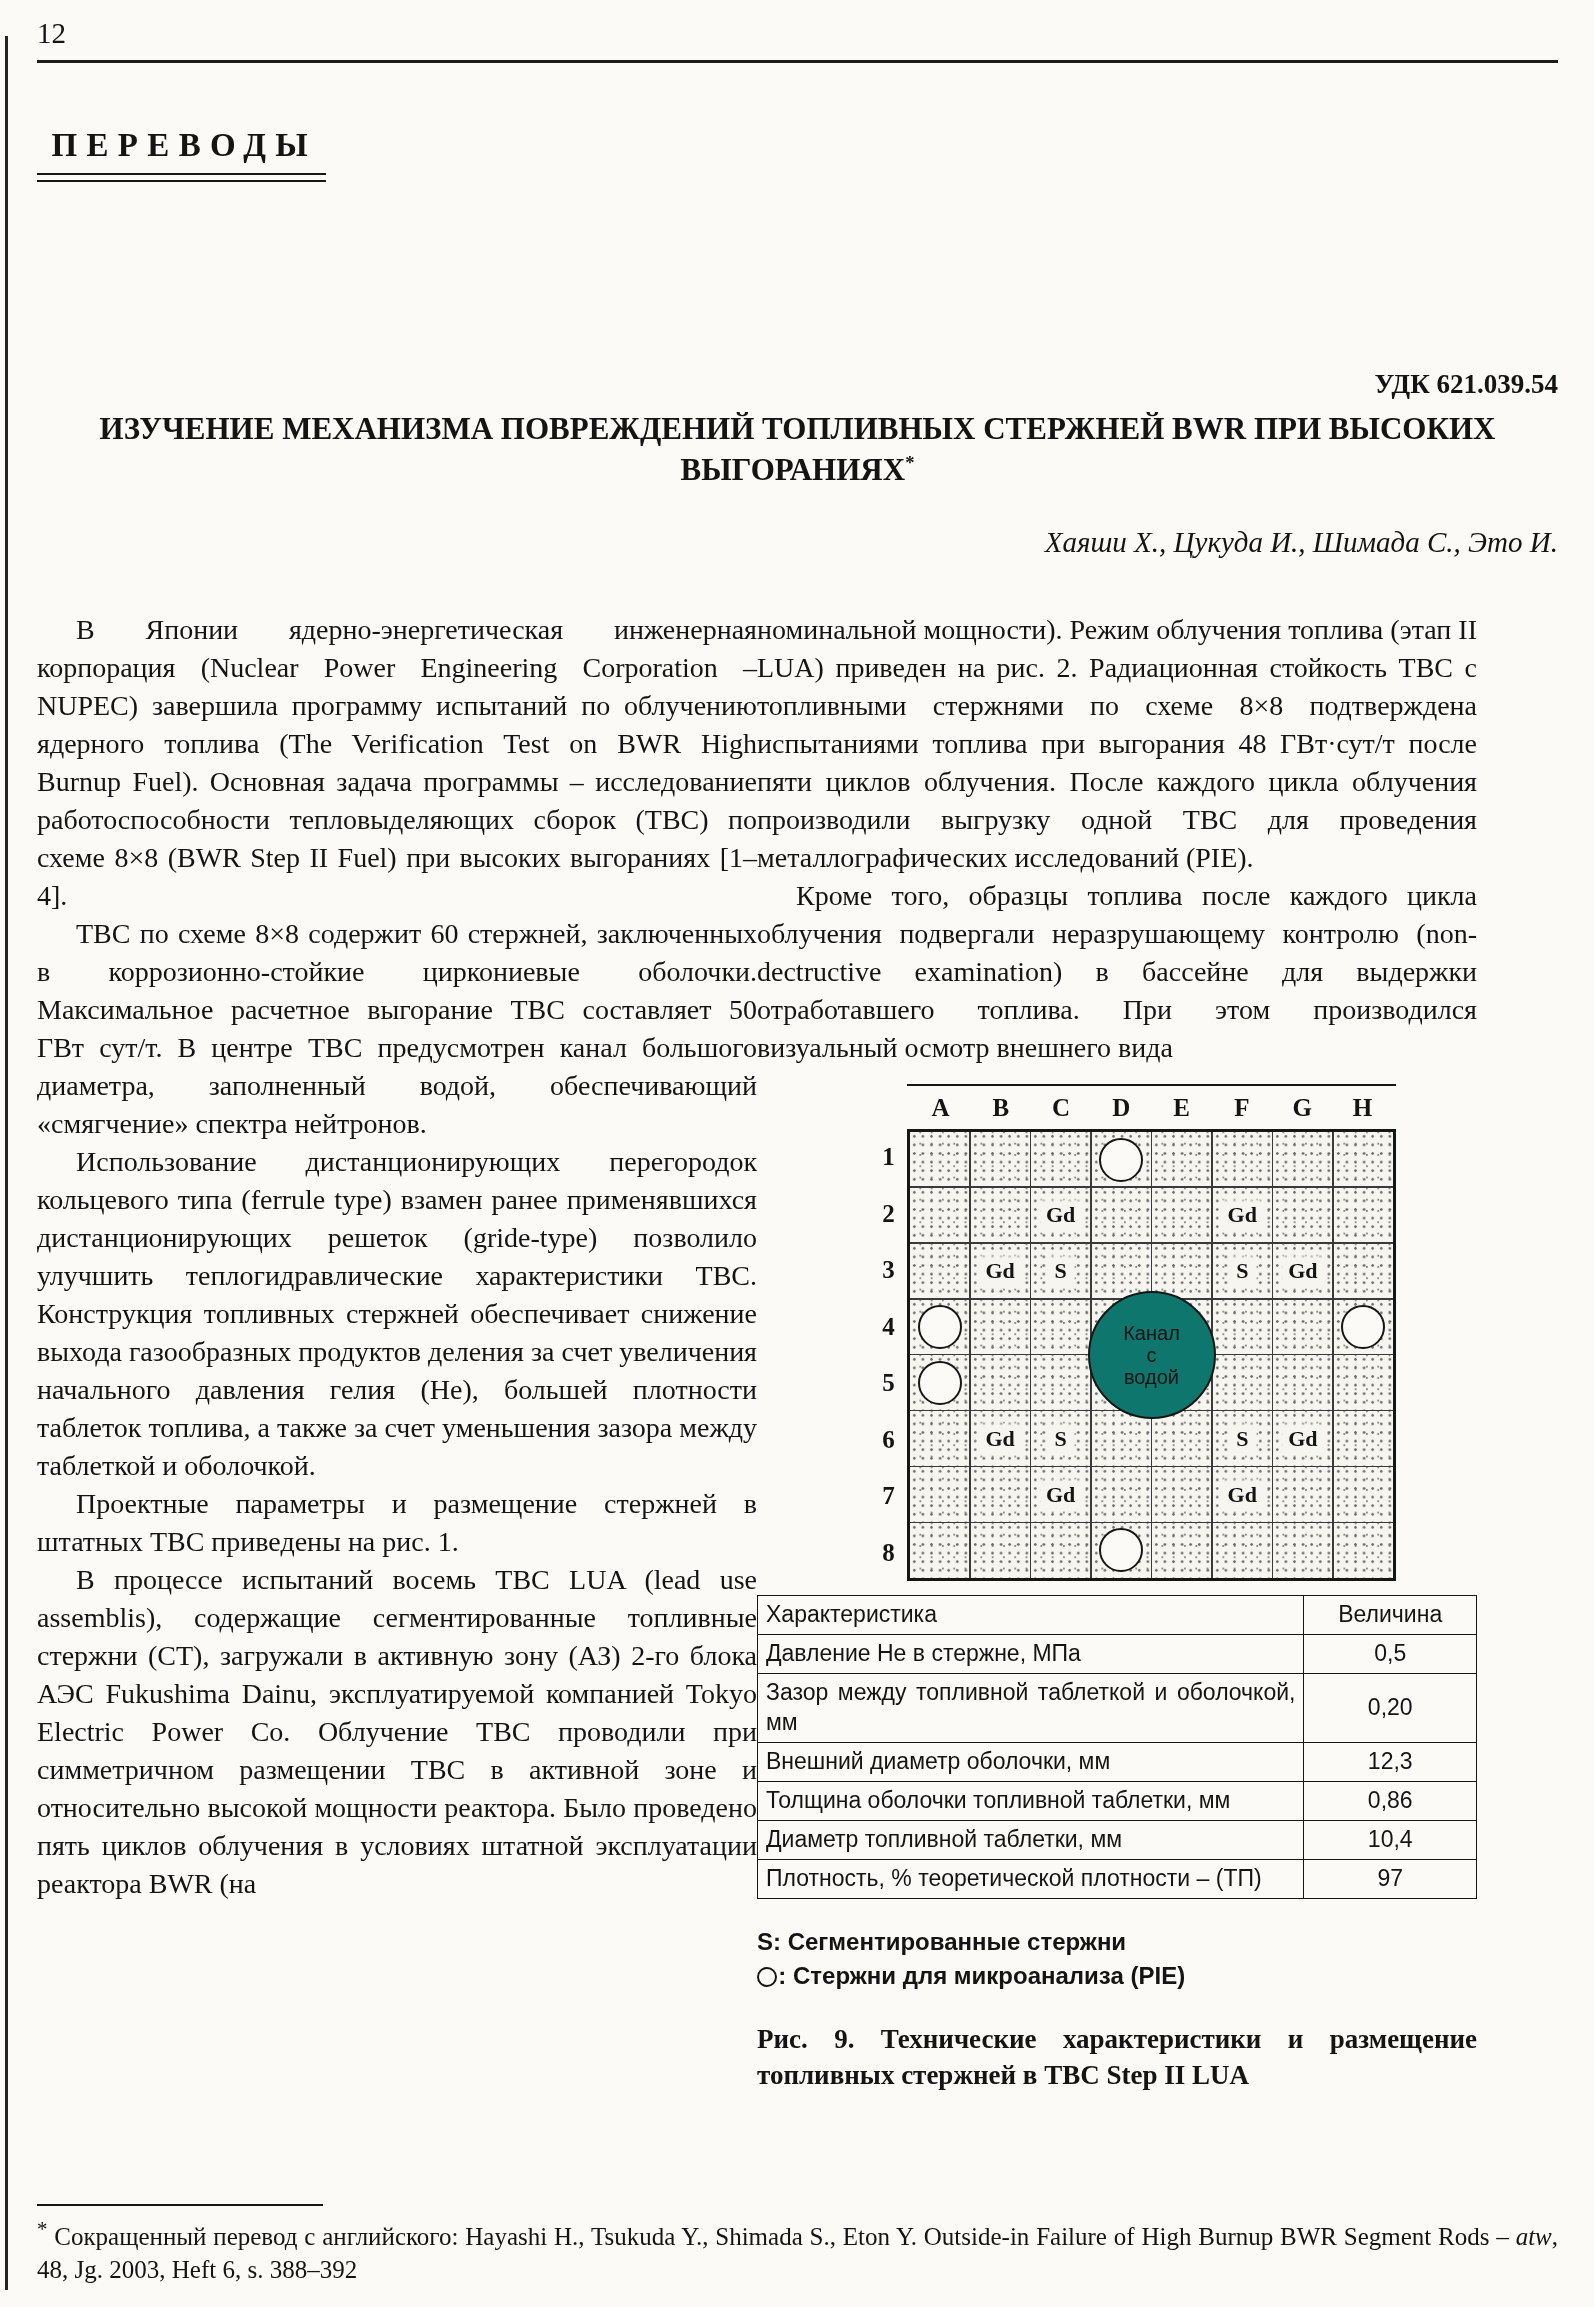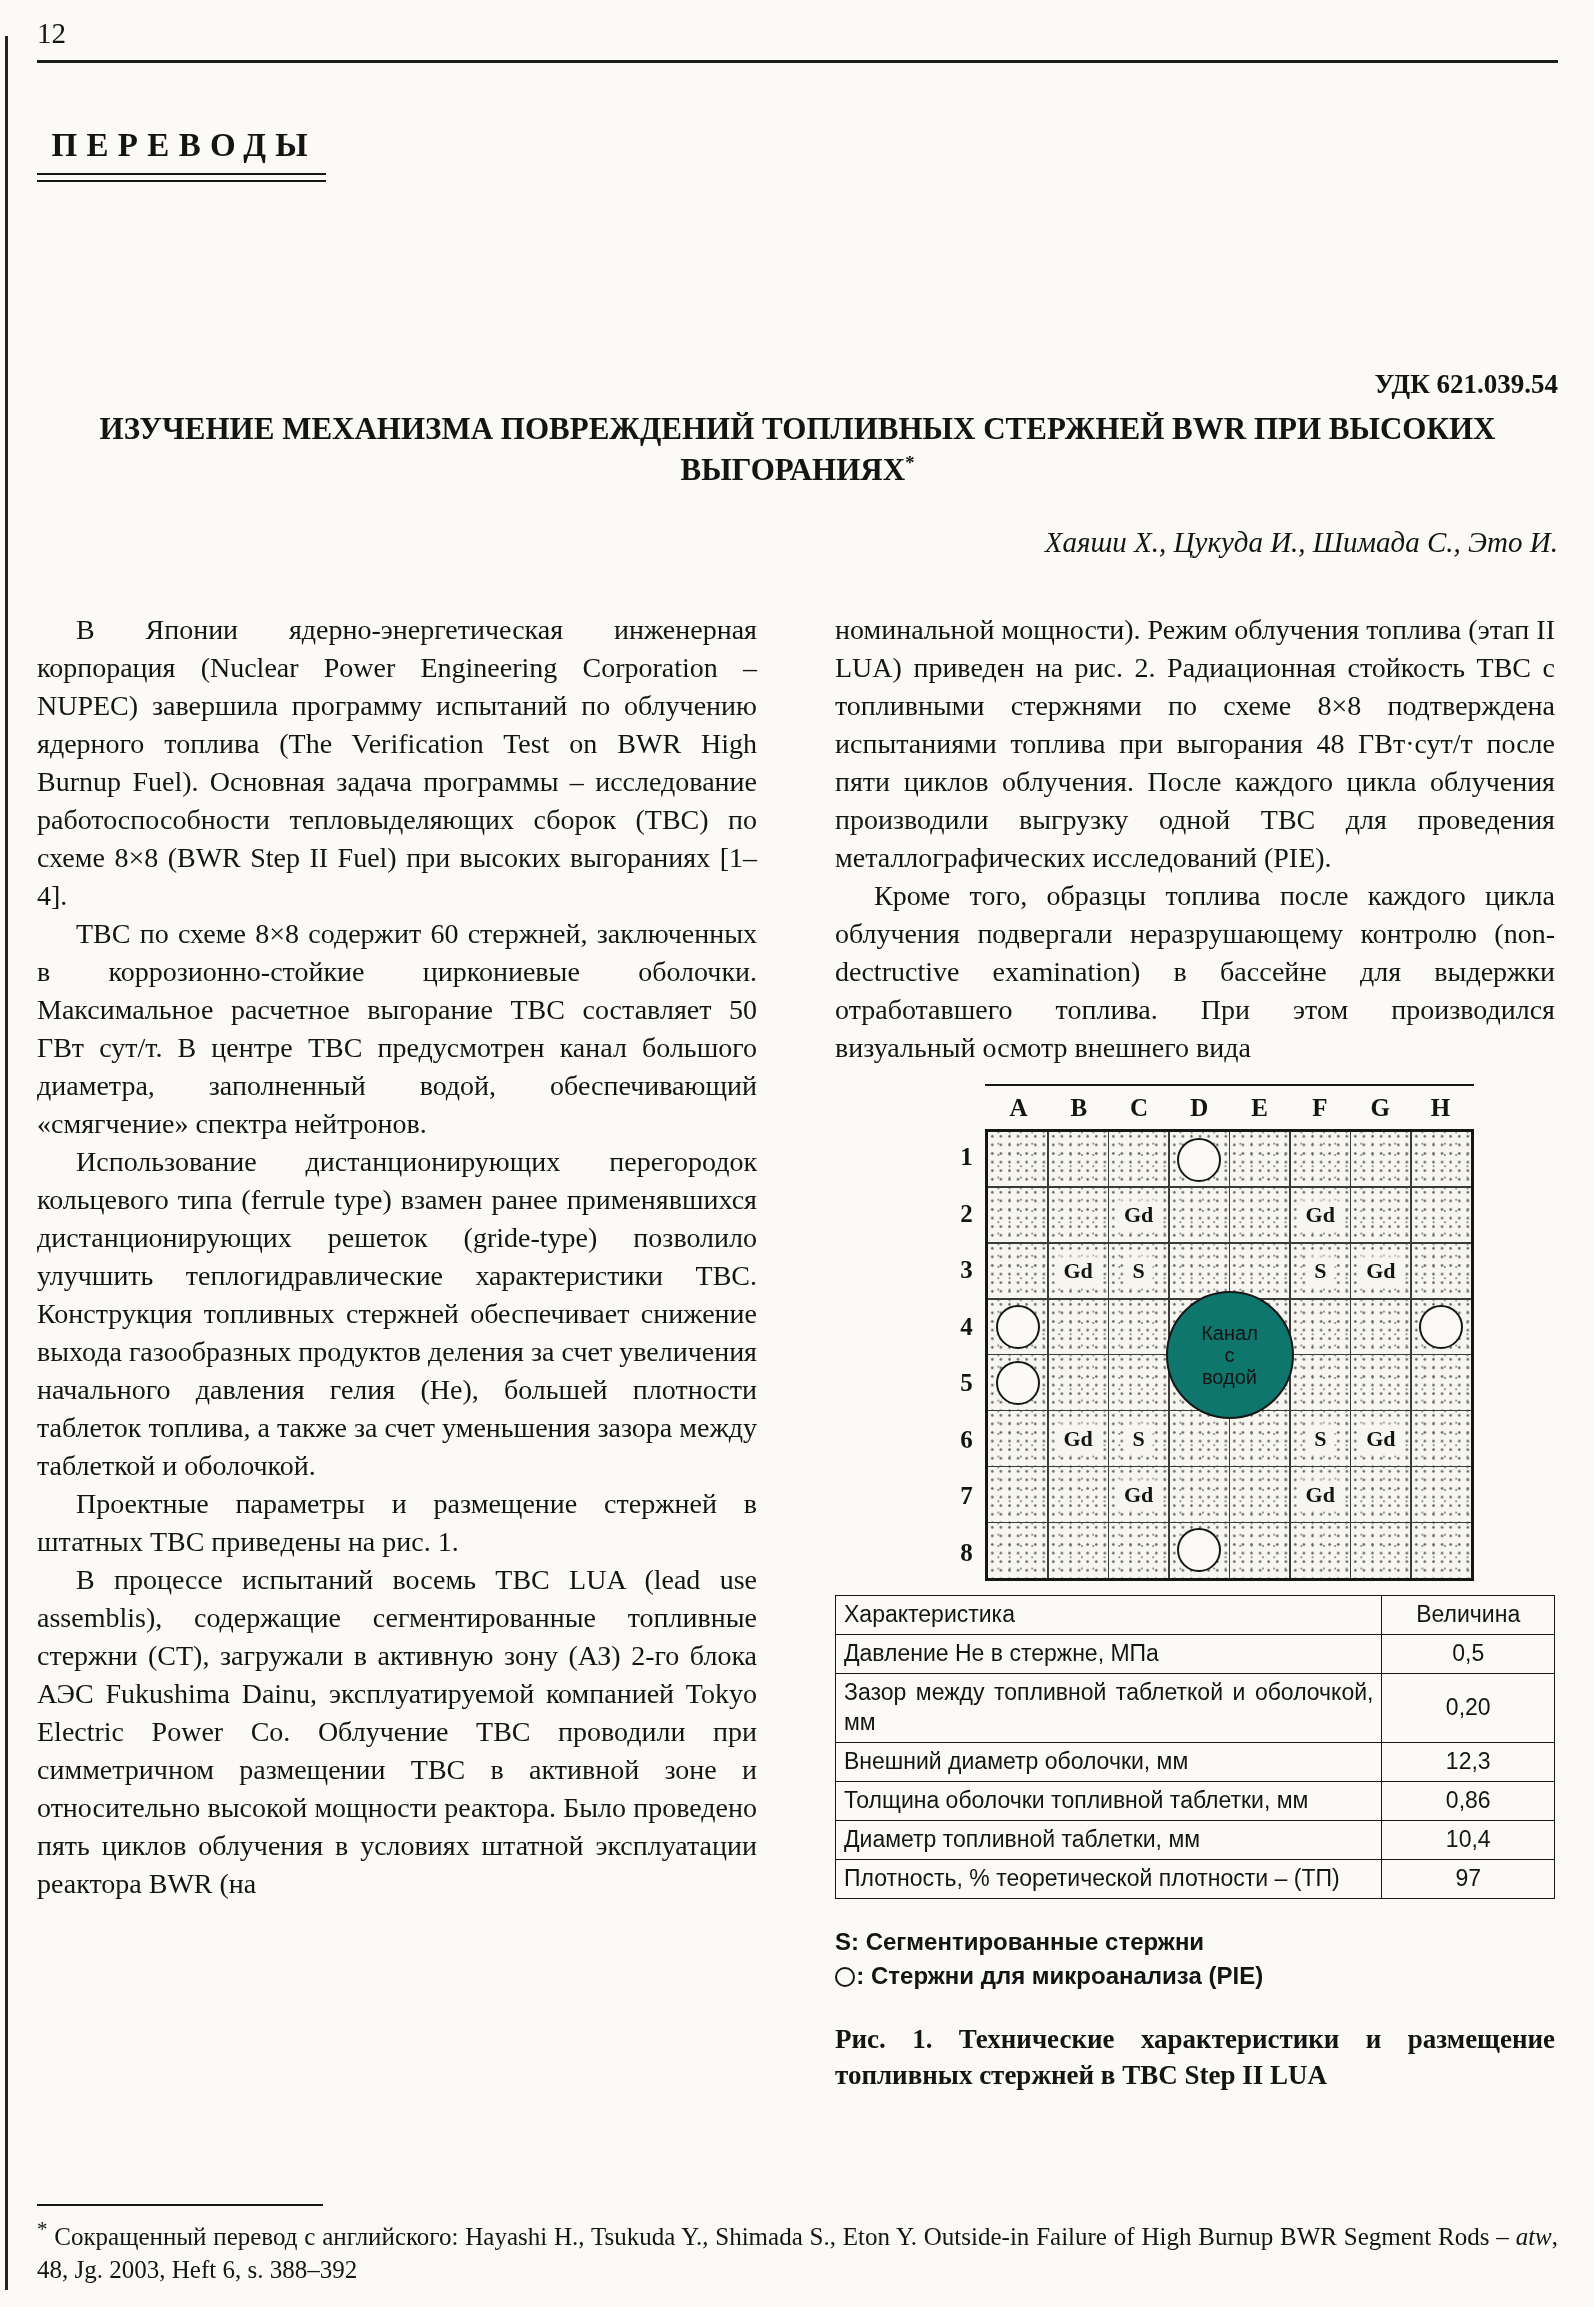--- a/index.html
+++ b/index.html
@@ -47,21 +47,21 @@
   .article-title{
     text-align:center; font-weight:700; font-size:31px; line-height:1.3;
     margin-top:9.3px;
   }
   .article-title sup{ font-size:60%; }
   .authors{
     text-align:right; font-style:italic; font-size:29px; margin-top:36px;
   }
 
   
-  .columns{ display:flex; gap:78px; margin-top:52px; }
+  .columns{ display:flex; margin-top:52px; }
   .col{ width:720px; font-size:28px; line-height:38px; text-align:justify; }
   .col p{ text-indent:39px; hyphens:none; }
   .col p.noindent{ text-indent:0; }
 
   
   .figure{ margin:17.3px 0 0 113px; width:526px; }
   .fig-col-headers{
     display:grid; grid-template-columns:repeat(8,1fr);
     width:489px; margin-left:37px;
     border-top:2px solid #161616;
@@ -348,21 +348,21 @@
               <td class="val">97</td>
             </tr>
           </tbody>
       </table>
 
       <div class="legend">
           <div class="legend-line"><span>S</span><span>: Сегментированные стержни</span></div>
           <div class="legend-line"><span class="legend-circle"></span><span>: Стержни для микроанализа (PIE)</span></div>
         </div>
 
-      <div class="fig-caption">Рис. 1. Технические характеристики и размещение топливных стержней в ТВС Step II LUA</div>
+      <div class="fig-caption">Рис. 9. Технические характеристики и размещение топливных стержней в ТВС Step II LUA</div>
     </div>
   </div>
 
   <div class="footnote">
     <div class="footnote-rule"></div>
     <div class="footnote-text">
       <sup>*</sup>
       <span>Сокращенный перевод с английского: Hayashi H., Tsukuda Y., Shimada S., Eton Y. Outside-in Failure of High Burnup BWR Segment Rods – </span><span class="journal-it">atw</span><span>, 48, Jg. 2003, Heft 6, s. 388–392</span>
     </div>
   </div>

